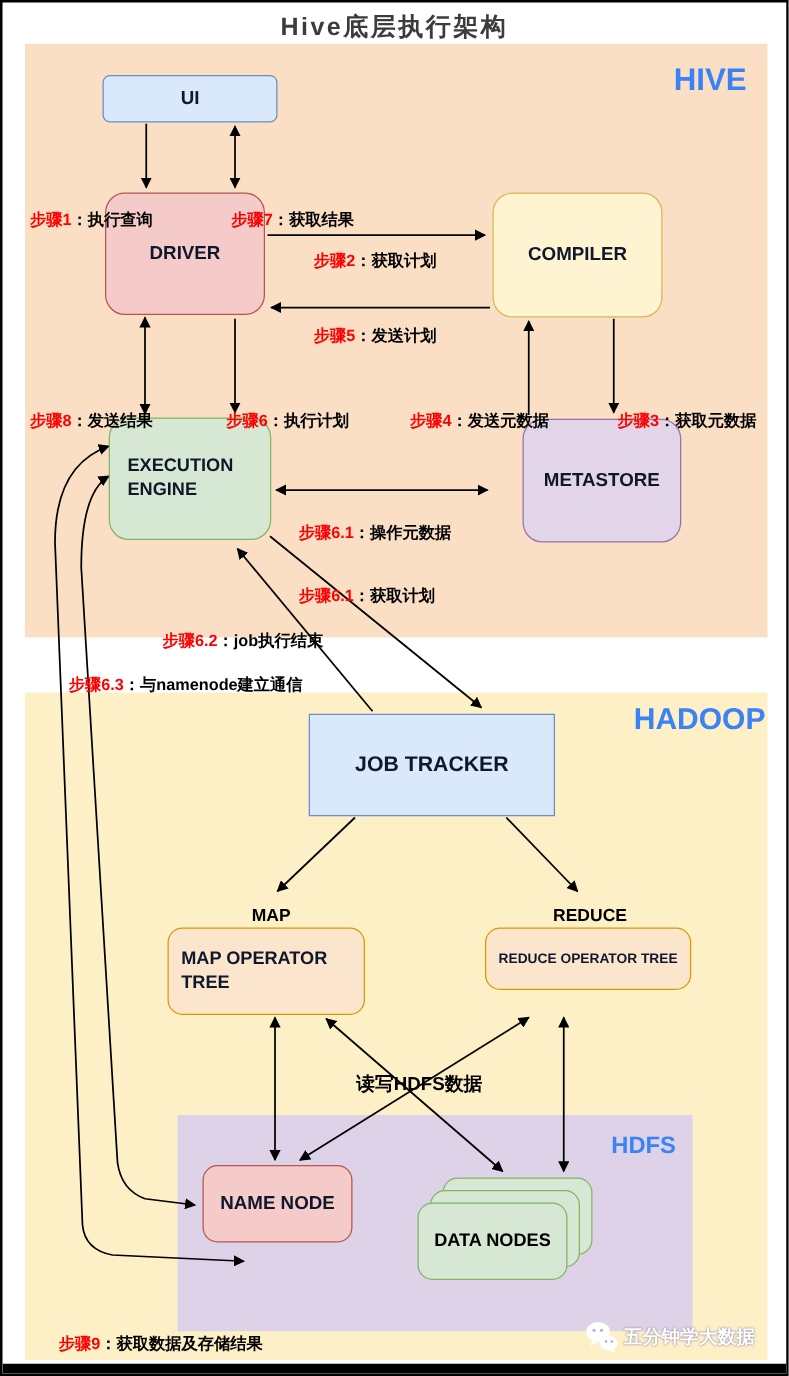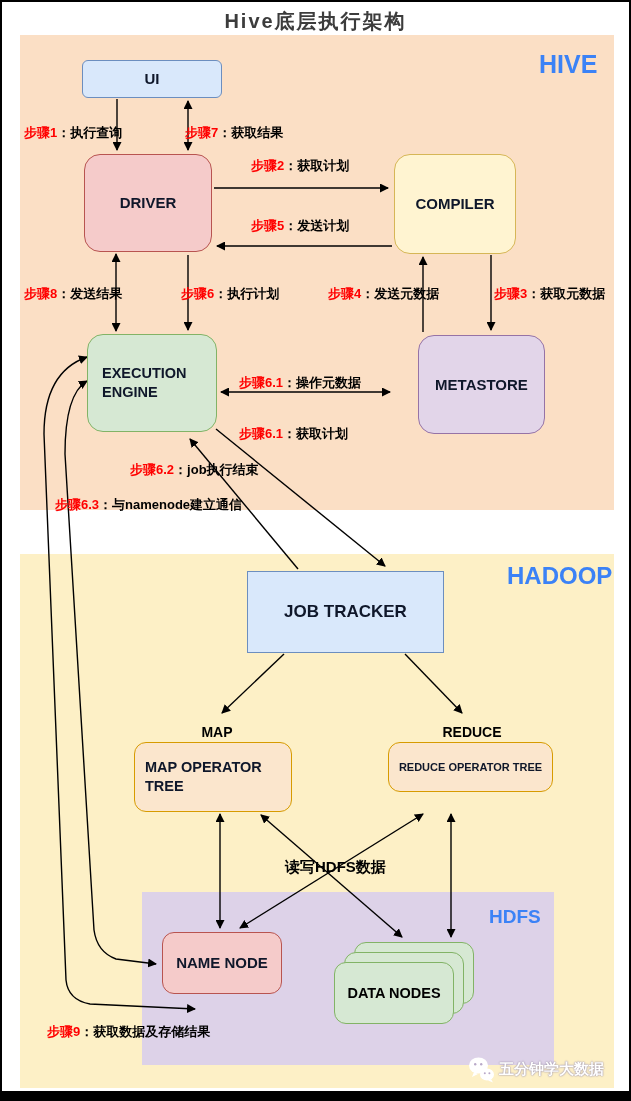--- a/index.html
+++ b/index.html
@@ -22,38 +22,38 @@
   #hive-label{left:537px;top:48px;font-size:25px;}
   #hadoop-label{left:505px;top:560px;font-size:24px;}
   #hdfs-label{left:487px;top:904px;font-size:19px;}
 
   .node{
     position:absolute;display:flex;align-items:center;justify-content:center;
     text-align:left;font-weight:bold;color:#0f172a;line-height:1.3;box-sizing:border-box;
   }
   #node-ui{left:80px;top:58px;width:140px;height:38px;background:#d9e8fb;border:1.5px solid #6c8ebf;border-radius:6px;font-size:15px;}
   #node-driver{left:82px;top:152px;width:128px;height:98px;background:#f5cbca;border:1.5px solid #b85450;border-radius:16px;font-size:15px;}
-  #node-compiler{left:392px;top:152px;width:122px;height:100px;background:#fff4d1;border:1.5px solid #d6b656;border-radius:16px;font-size:15px;}
+  #node-compiler{left:392px;top:152px;width:136px;height:100px;background:#fff4d1;border:1.5px solid #d6b656;border-radius:16px;font-size:15px;}
   #node-exec{left:85px;top:332px;width:130px;height:98px;background:#d6e8d3;border:1.5px solid #82b366;border-radius:16px;font-size:14.5px;padding:0 14px;}
   #node-metastore{left:416px;top:333px;width:127px;height:99px;background:#e2d5e9;border:1.5px solid #9673a6;border-radius:16px;font-size:15px;}
   #node-jobtracker{left:245px;top:569px;width:197px;height:82px;background:#d9e8fb;border:1.5px solid #6c8ebf;font-size:17px;}
   #node-maptree{left:132px;top:740px;width:158px;height:70px;background:#fbe6cd;border:1.5px solid #d79b00;border-radius:12px;font-size:14.5px;padding:0 10px;}
   #node-reducetree{left:386px;top:740px;width:165px;height:50px;background:#fbe6cd;border:1.5px solid #d79b00;border-radius:12px;font-size:11px;padding:0 8px;}
   #node-namenode{left:160px;top:930px;width:120px;height:62px;background:#f5cbca;border:1.5px solid #b85450;border-radius:12px;font-size:15px;}
   .datanode-box{position:absolute;width:120px;height:62px;background:#d6e8d3;border:1.5px solid #82b366;border-radius:12px;box-sizing:border-box;}
   #datanode-back{left:352px;top:940px;}
   #datanode-mid{left:342px;top:950px;}
   #datanode-front{left:332px;top:960px;display:flex;align-items:center;justify-content:center;font-weight:bold;font-size:14.5px;}
 
   .flow-label{position:absolute;font-weight:bold;font-size:14px;color:#000;white-space:nowrap;text-align:center;}
   #map-label{left:185px;top:722px;width:60px;}
   #reduce-label{left:427px;top:722px;width:86px;}
   #hdfs-rw-label{left:283px;top:856px;font-size:15px;}
 
-  .step{position:absolute;font-size:13px;font-weight:bold;white-space:nowrap;color:#000;}
+  .step{position:absolute;font-size:13px;font-weight:bold;white-space:nowrap;color:#000;margin-top:43px;}
   .step .p{color:#ff0000;}
   #step-0{left:22px;top:122px;}   #step-1{left:183px;top:122px;}
   #step-2{left:249px;top:155px;}  #step-3{left:249px;top:215px;}
   #step-4{left:22px;top:283px;}   #step-5{left:179px;top:283px;}
   #step-6{left:326px;top:283px;}  #step-7{left:492px;top:283px;}
   #step-8{left:237px;top:372px;}  #step-9{left:237px;top:423px;}
   #step-10{left:128px;top:459px;} #step-11{left:53px;top:494px;}
   #step-12{left:45px;top:1021px;}
 
   #arrows{position:absolute;left:0;top:0;width:631px;height:1101px;pointer-events:none;}

